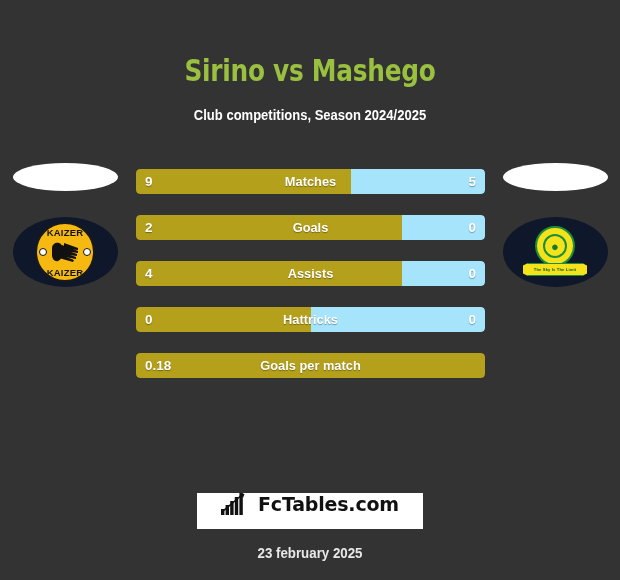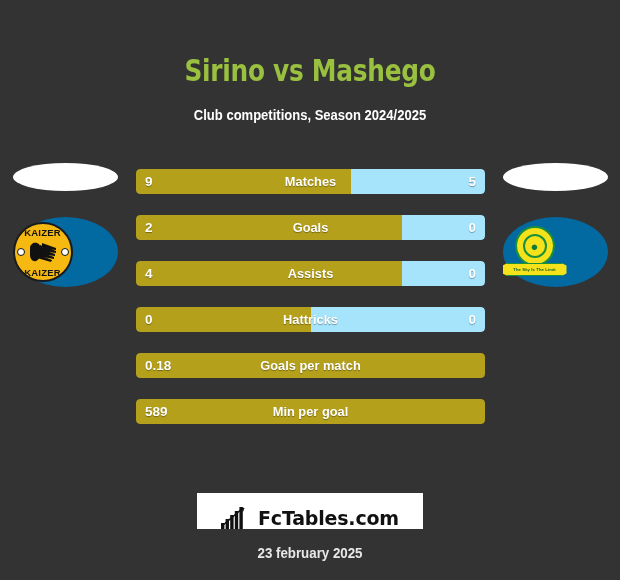--- a/index.html
+++ b/index.html
@@ -37,23 +37,23 @@
   .flag-ellipse {
     width: 105px; height: 28px;
     margin: 0 auto;
     background: #ffffff;
     border-radius: 50%;
   }
   .logo-ellipse {
     position: relative;
     width: 105px; height: 70px;
     margin: 26px auto 0 auto;
-    background: #0369a1;
+    background: #0f172a;
     border-radius: 50%;
-    display: flex; align-items: center; 
+    display: flex; align-items: center; justify-content: center;
   }
 
   
   .kc-crest {
     position: relative; width: 60px; height: 60px; border-radius: 50%;
     background: #f6b911; border: 2px solid #1a1a1a;
     overflow: hidden;
   }
   .kc-top, .kc-bot {
     position: absolute; left: 0; width: 100%; text-align: center;
@@ -130,21 +130,21 @@
     height: 25px; line-height: 25px; text-align: center;
     font-size: 13.5px; font-weight: bold; color: #ffffff;
     text-shadow: 0 1px 1px rgba(0,0,0,.35);
     transform: scaleX(0.95);
   }
 
   
   .brand {
     position: absolute; left: 197px; top: 448px;
     width: 226px; height: 36px; background: #ffffff;
-    display: flex; align-items: flex-end; justify-content: center; gap: 13px;
+    display: flex; align-items: flex-start; justify-content: center; gap: 13px;
   }
   .brand-chart { display: block; }
   .brand-text {
     font-size: 19px; font-weight: bold; color: #111111;
     letter-spacing: -0.2px;
     font-family: "DejaVu Sans", sans-serif;
   }
   .date {
     position: absolute; left: 0; top: 500px; width: 620px;
     text-align: center; font-size: 14px; font-weight: bold; color: #e8e8e8;
@@ -230,27 +230,20 @@
         <div class="lbl">Hattricks</div>
         <div class="val r">0</div>
       </div>
       <div class="bar-row single">
         <div class="bar-track">
           <div class="bar-left" style="width: 100%;"></div>
         </div>
         <div class="val l">0.18</div>
         <div class="lbl">Goals per match</div>
       </div>
-      <div class="bar-row single">
-        <div class="bar-track">
-          <div class="bar-left" style="width: 100%;"></div>
-        </div>
-        <div class="val l">589</div>
-        <div class="lbl">Min per goal</div>
-      </div>
     </div>
 
   <div class="brand">
     <svg class="brand-chart" width="24" height="22" viewBox="0 0 24 22">
       <g fill="#111111">
         <rect x="0" y="16" width="3.4" height="6"></rect>
         <rect x="4.6" y="12" width="3.4" height="10"></rect>
         <rect x="9.2" y="8" width="3.4" height="14"></rect>
         <rect x="13.8" y="4" width="3.4" height="18"></rect>
         <rect x="18.4" y="0" width="3.4" height="22"></rect>

